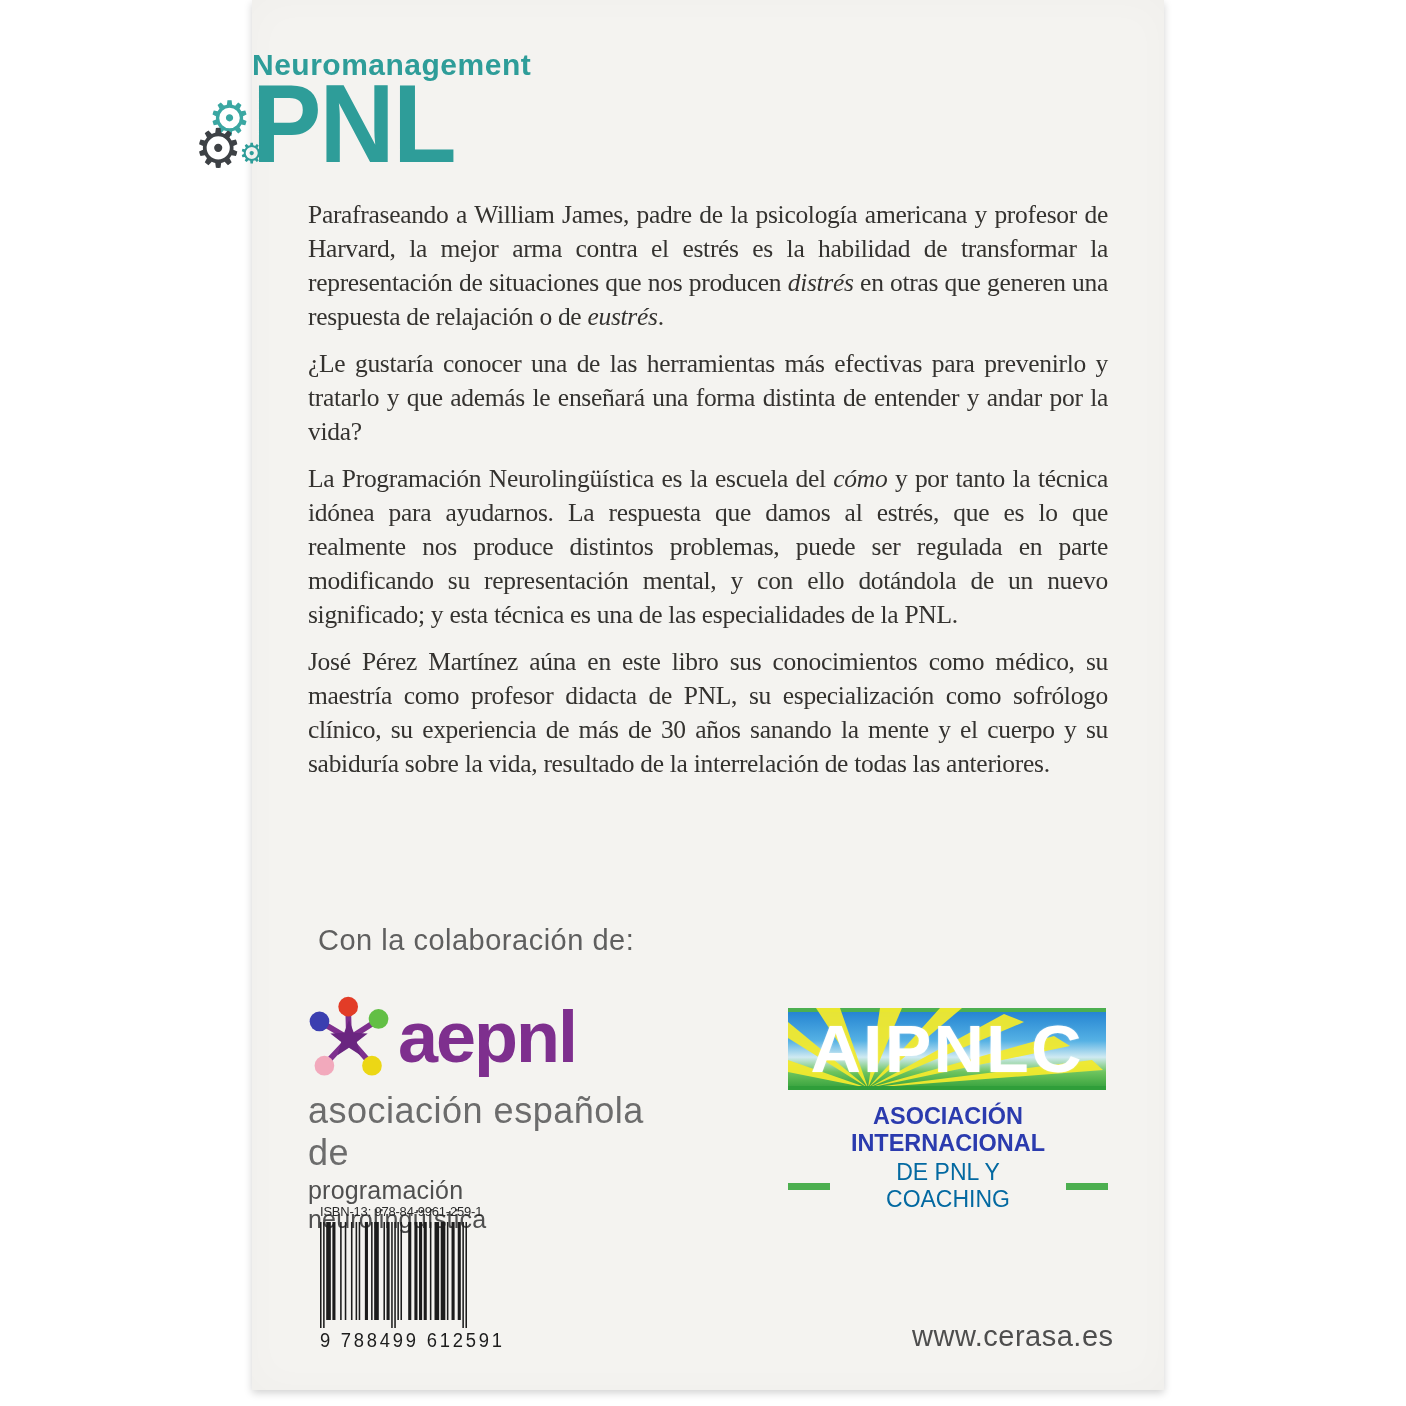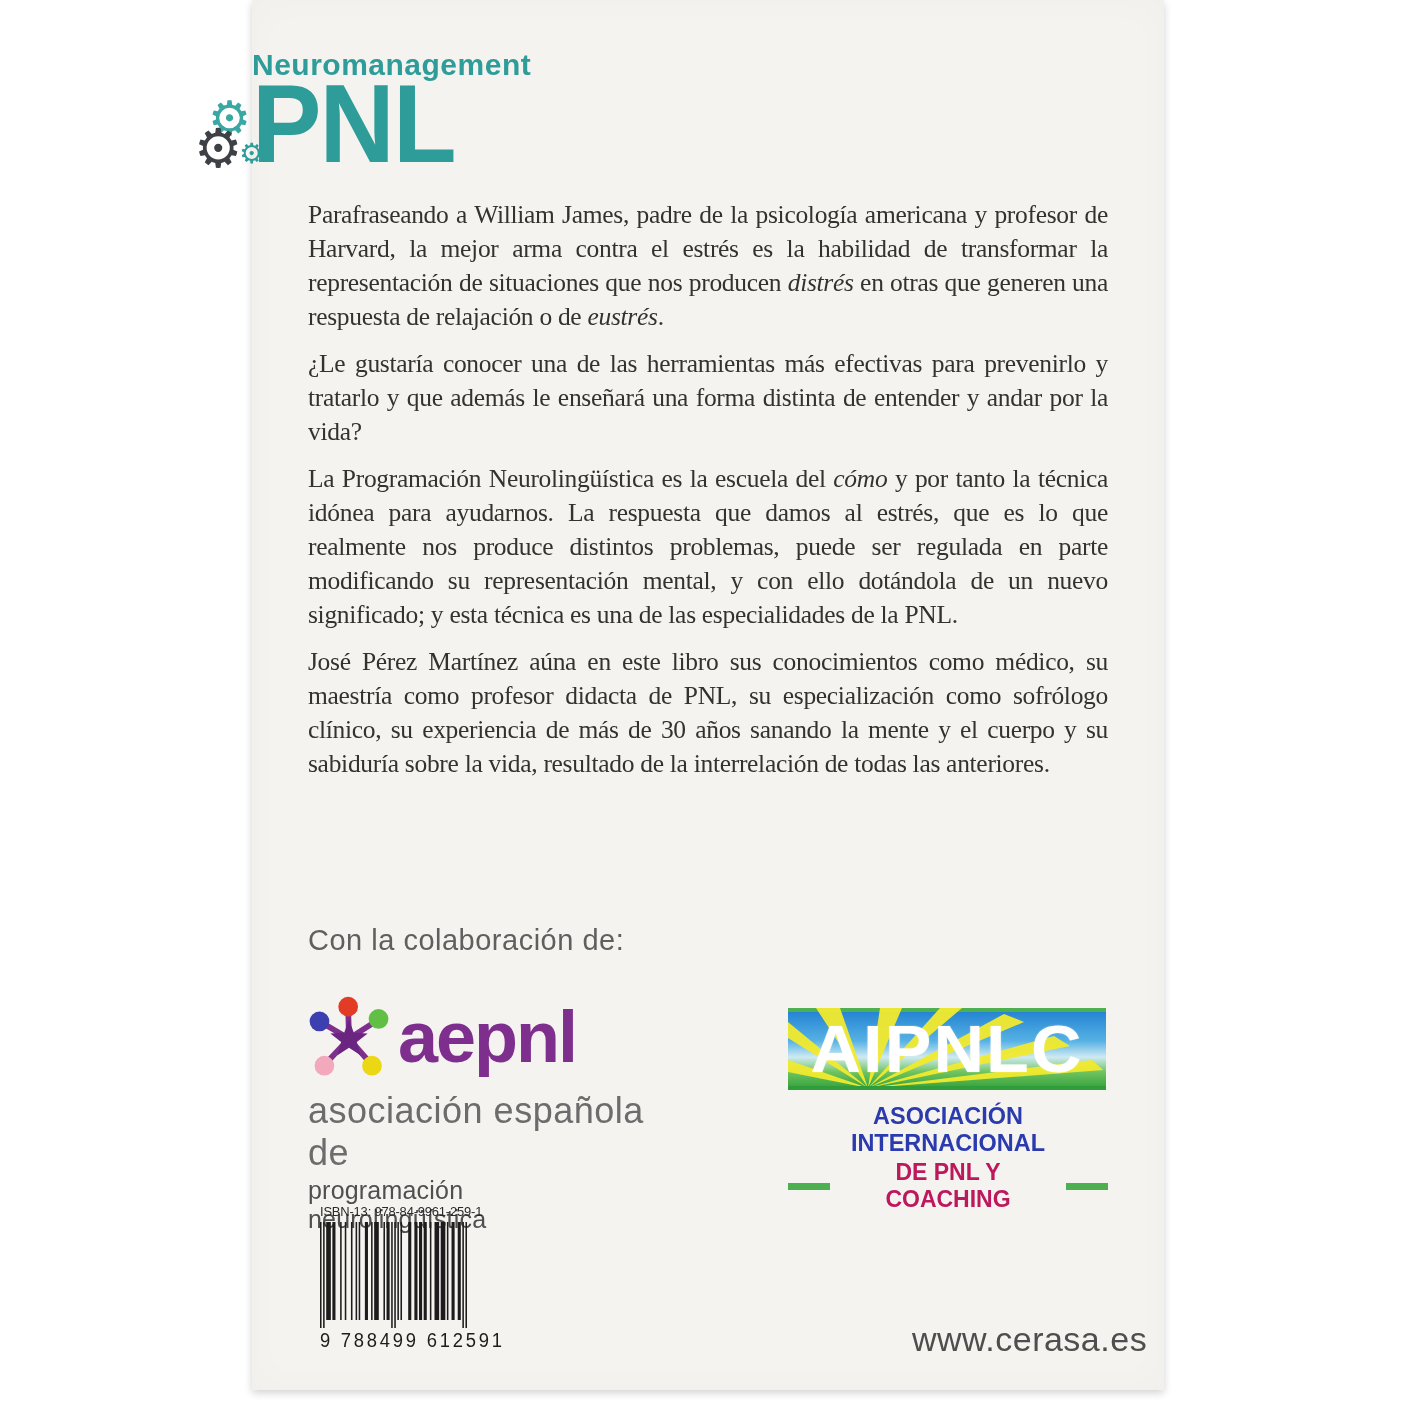--- a/index.html
+++ b/index.html
@@ -32,21 +32,21 @@
   
   .blurb{
     position:absolute;left:56px;top:198px;width:800px;
     font-family:"Liberation Serif",serif;font-size:25.5px;line-height:34px;
     letter-spacing:-0.3px;color:#34322f;text-align:justify;
   }
   .blurb p{margin:0 0 13px 0;}
   .blurb .it{font-style:italic;}
   
   .collab{
-    position:absolute;left:56px;top:924px;
+    position:absolute;left:66px;top:924px;
     font-size:29px;color:#5f5f5f;letter-spacing:0.5px;
   }
   
   .aepnl{position:absolute;left:56px;top:994px;width:340px;}
   .aepnl-row{display:flex;align-items:center;}
   .aepnl-star{width:82px;height:86px;flex:0 0 auto;}
   .aepnl-word{
     font-weight:bold;font-size:72px;color:#7e2f8e;letter-spacing:-2px;
     margin-left:8px;line-height:1;
   }
@@ -67,37 +67,37 @@
     letter-spacing:2px;text-shadow:0 0 2px rgba(255,255,255,0.4);
   }
   .aipnlc-sub1{
     margin-top:4px;font-weight:bold;font-size:23px;color:#2b3bae;
     transform:scaleX(1.02);letter-spacing:0px;
   }
   .aipnlc-sub2-row{
     margin-top:2px;display:flex;align-items:center;justify-content:center;gap:10px;
   }
   .dash{width:42px;height:7px;background:#4caf50;flex:0 0 auto;}
-  .aipnlc-sub2{font-weight:bold;font-size:23px;color:#be185d;}
+  .aipnlc-sub2{font-weight:normal;font-size:23px;color:#0369a1;}
   
   .isbn{position:absolute;left:68px;top:1204px;width:150px;}
   .isbn-label{
     font-size:13.5px;color:#2a2a2a;white-space:nowrap;
     transform:scaleX(0.96);transform-origin:left;letter-spacing:-0.2px;
   }
   .barcode{margin-top:3px;}
   .barcode svg{display:block;}
   .isbn-digits{
     margin-top:1px;font-size:20px;color:#1d1d1d;letter-spacing:3px;
     white-space:nowrap;transform:scaleX(0.92);transform-origin:left;
   }
   
   .website{
     position:absolute;left:660px;top:1320px;
-    font-size:34px;color:#4e4e4e;letter-spacing:0.5px;
+    font-size:29px;color:#4e4e4e;letter-spacing:0.5px;
   }
 </style>
 </head>
 <body>
 
 <div class="cover">
 
   <div class="brand">
     <div class="brand-top">Neuromanagement</div>
     <div class="pnl-wrap">

